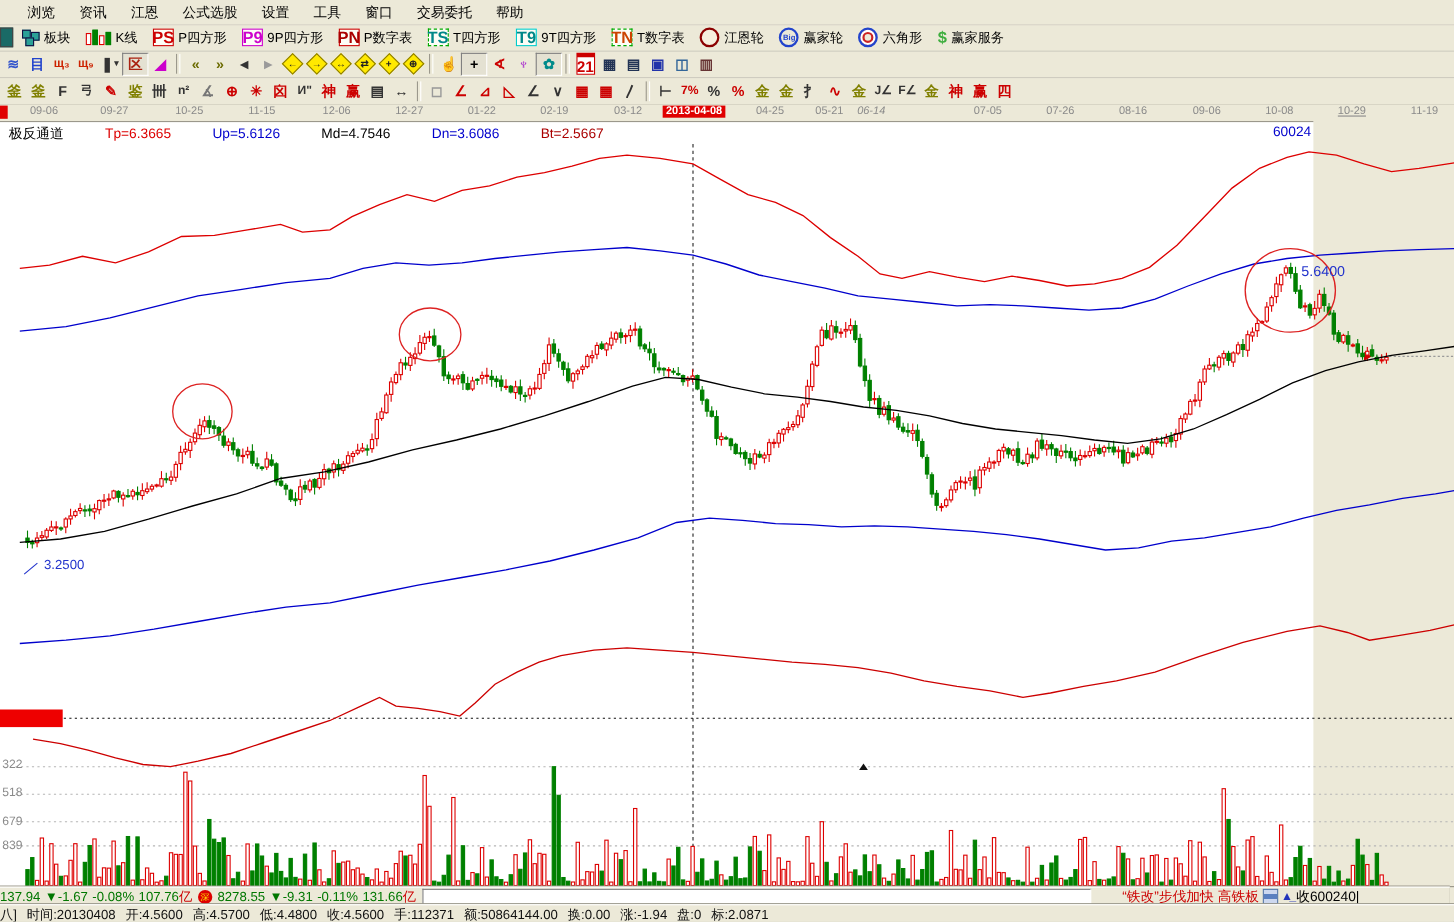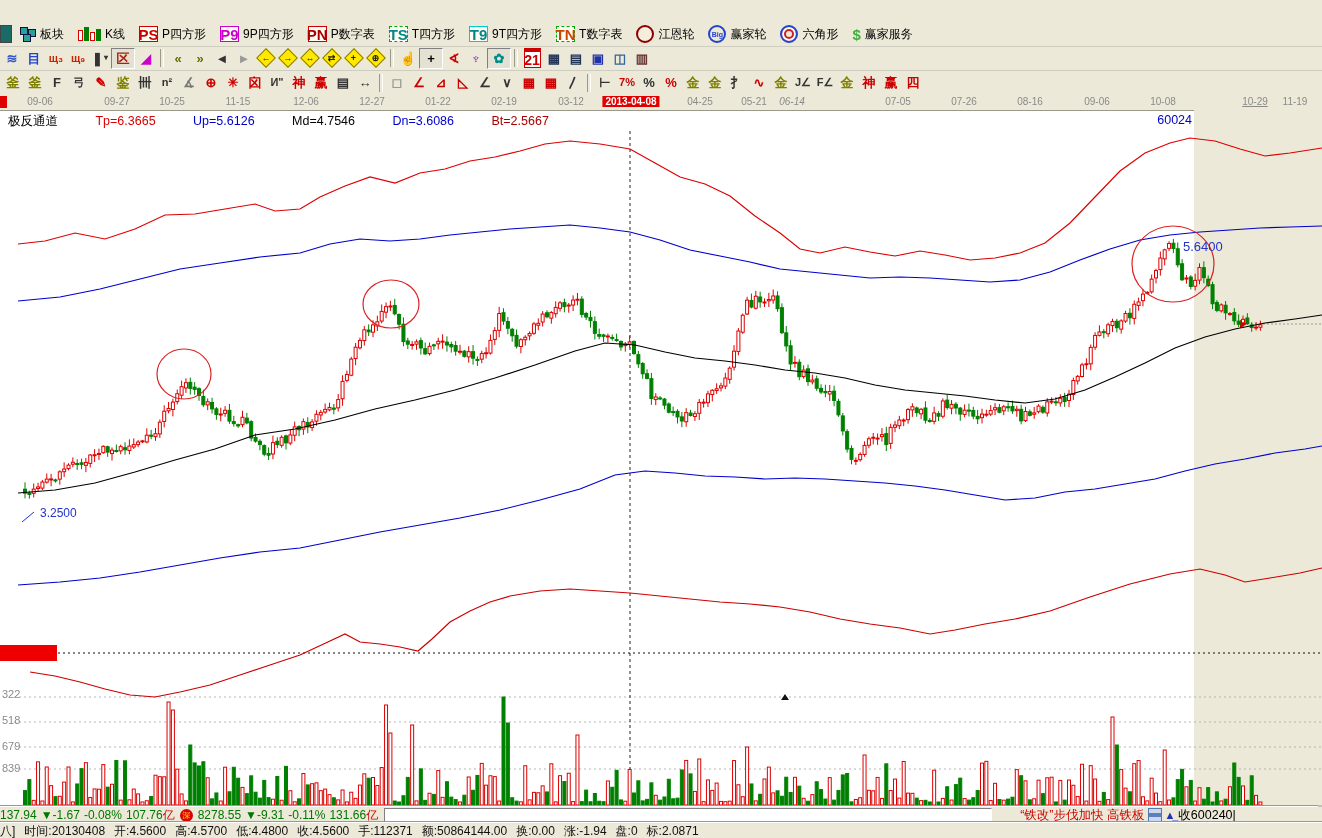--- a/index.html
+++ b/index.html
@@ -66,20 +66,31 @@
   .codeentry{color:#000;font-size:12.5px;white-space:nowrap;}
   .sb2{position:absolute;top:822px;left:0;right:0;height:16px;display:flex;align-items:center;
        font-size:12px;color:#111;background:#ece9d8;border-top:1px solid #fff;box-shadow:0 -1px 0 #9b988c;
        white-space:nowrap;overflow:hidden;}
   .sb2 span{margin-right:9px;}
 </style>
 </head>
 <body>
 
 <div class="app">
+  <div class="menubar">
+      <span class="mi">浏览</span>
+      <span class="mi">资讯</span>
+      <span class="mi">江恩</span>
+      <span class="mi">公式选股</span>
+      <span class="mi">设置</span>
+      <span class="mi">工具</span>
+      <span class="mi">窗口</span>
+      <span class="mi">交易委托</span>
+      <span class="mi">帮助</span>
+    </div>
   <div class="tb2">
     <span class="sliver"></span>
   <span class="modbtn">
         <span class="sq-icon">
           <i style="left: 0px; top: 0px;"></i>
           <i style="left: 8px; top: 2px;"></i>
           <i style="left: 3px; top: 7px;"></i>
         </span>
         <span>板块</span>
       </span>
@@ -233,38 +244,38 @@
       <span class="ic small" style="color: rgb(51, 51, 51);">J∠</span>
       <span class="ic small" style="color: rgb(51, 51, 51);">F∠</span>
       <span class="ic" style="color: rgb(128, 128, 0);">金</span>
       <span class="ic" style="color: rgb(204, 0, 0);">神</span>
       <span class="ic" style="color: rgb(204, 0, 0);">赢</span>
       <span class="ic" style="color: rgb(204, 0, 0);">四</span>
     </div>
   <div class="datebar">
     <span class="redsliver"></span>
   <span class="dt" style="left: 40px;">09-06</span>
-      <span class="dt" style="left: 117px;">09-27</span>
+      <span class="dt" style="left: 104px;">09-27</span>
       <span class="dt" style="left: 172px;">10-25</span>
       <span class="dt" style="left: 238px;">11-15</span>
       <span class="dt" style="left: 306px;">12-06</span>
       <span class="dt" style="left: 372px;">12-27</span>
       <span class="dt" style="left: 438px;">01-22</span>
       <span class="dt" style="left: 504px;">02-19</span>
       <span class="dt" style="left: 571px;">03-12</span>
       <span class="dt hl" style="left: 631px;">2013-04-08</span>
       <span class="dt" style="left: 700px;">04-25</span>
       <span class="dt" style="left: 754px;">05-21</span>
       <span class="dt" style="left: 792px; font-style: italic;">06-14</span>
       <span class="dt" style="left: 898px;">07-05</span>
       <span class="dt" style="left: 964px;">07-26</span>
       <span class="dt" style="left: 1030px;">08-16</span>
       <span class="dt" style="left: 1097px;">09-06</span>
       <span class="dt" style="left: 1163px;">10-08</span>
-      <span class="dt" style="left: 1255px; text-decoration: underline;">10-29</span>
+      <span class="dt" style="left: 1229px; text-decoration: underline;">10-29</span>
       <span class="dt" style="left: 1295px;">11-19</span>
     </div>
 
   <div class="chart">
     <div class="chead">
       <span style="color:#000">极反通道</span>
       <span style="color:#dd0000">Tp=6.3665</span>
       <span style="color:#0000cc">Up=5.6126</span>
       <span style="color:#000">Md=4.7546</span>
       <span style="color:#0000cc">Dn=3.6086</span>

